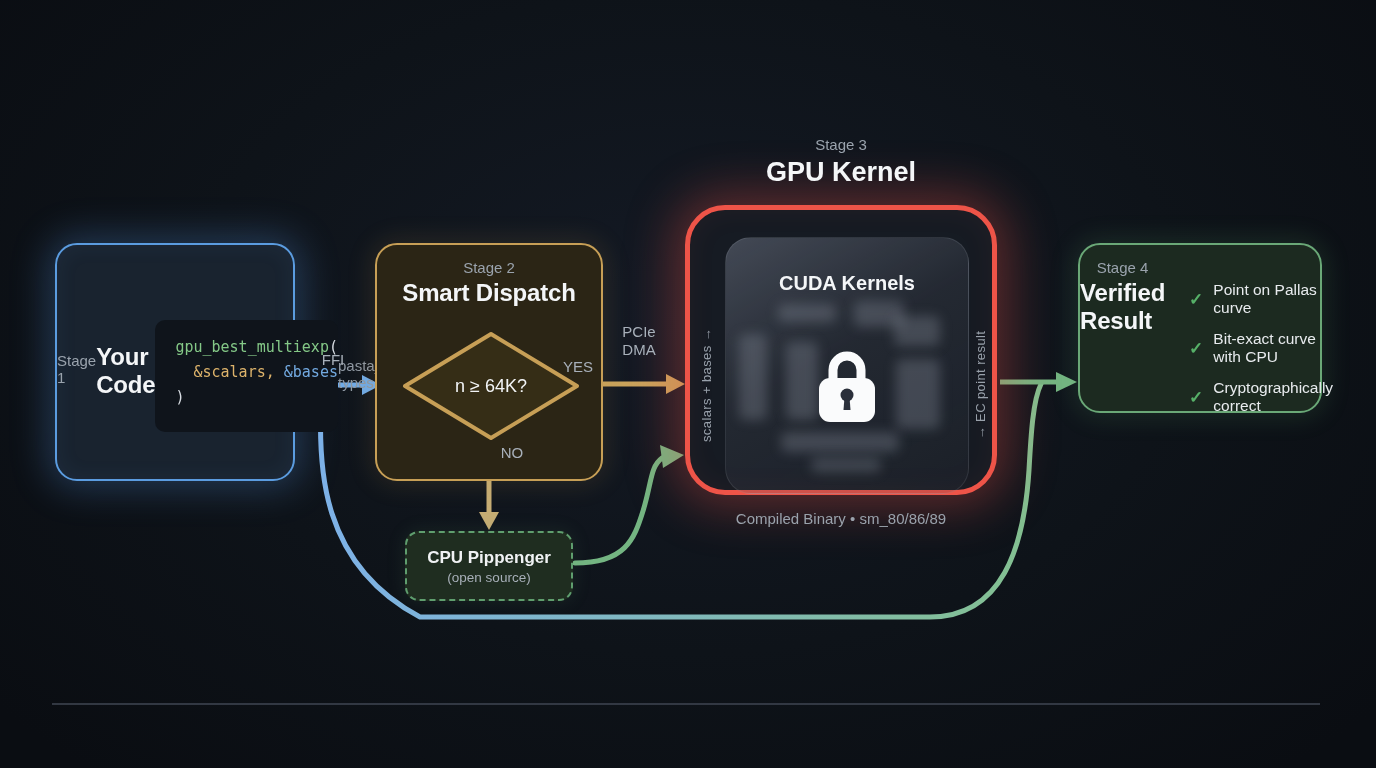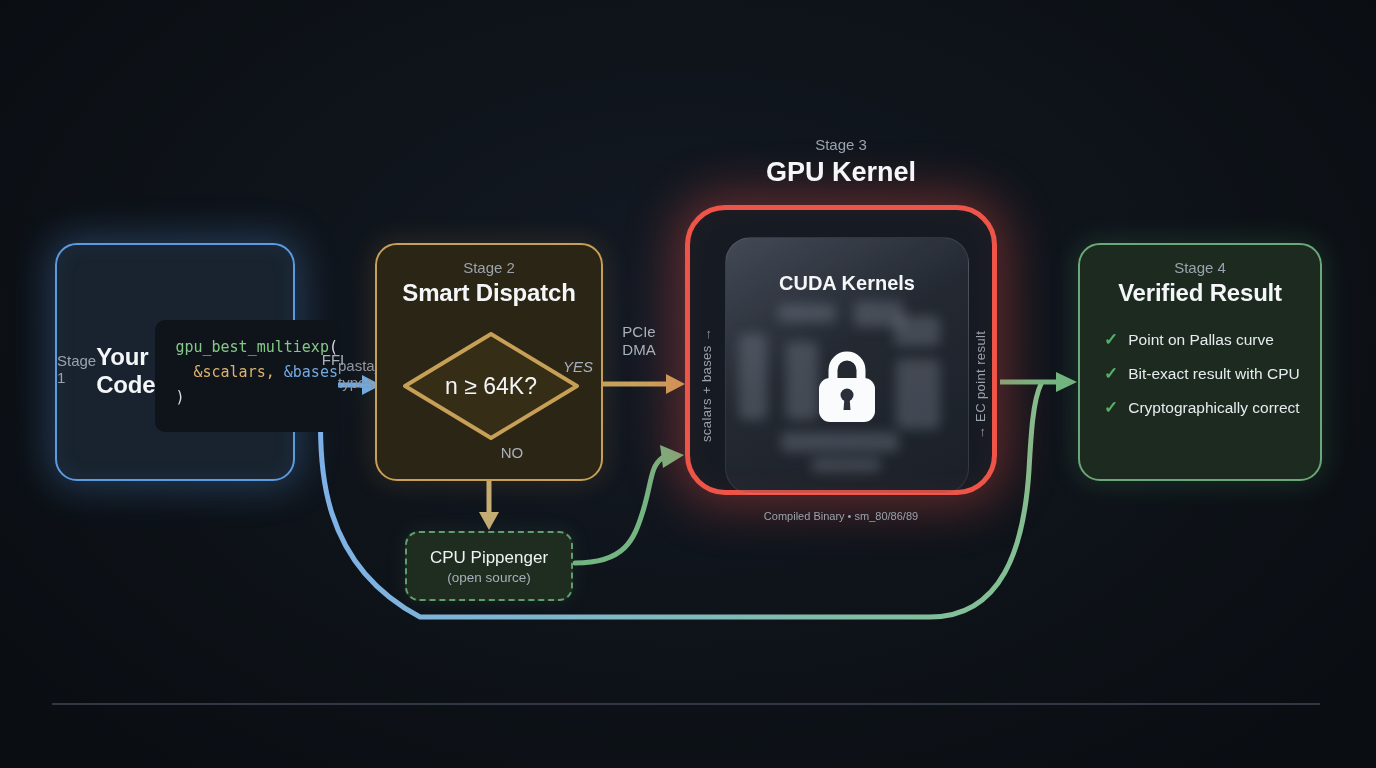--- a/index.html
+++ b/index.html
@@ -23,52 +23,52 @@
     padding:15px 0 0 20px;box-sizing:border-box;text-align:left;align-self:center;}
   .c-green{color:#84c887;} .c-gold{color:#ddb36b;} .c-blue{color:#72a9e0;} .c-plain{color:#d7dce2;}
   .stage1-caption{margin-top:10px;font-size:15px;color:#8f98a3;}
 
   
   .stage2{left:375px;top:243px;width:228px;height:238px;border:2.5px solid #c79f56;border-radius:22px;
     background:#2b2515;box-shadow:0 0 26px 4px rgba(190,150,70,.14);
     display:flex;flex-direction:column;align-items:center;padding-top:14px;}
   .diamond-svg{position:absolute;left:0;top:0;}
   .diamond-text{position:absolute;left:114px;top:141px;transform:translate(-50%,-50%);
-    font-size:23px;color:#f2f4f6;z-index:3;white-space:nowrap;}
+    font-size:18px;color:#f2f4f6;z-index:3;white-space:nowrap;}
 
   
   .stage3-heading{position:absolute;z-index:3;left:841px;transform:translateX(-50%);}
   .stage3{left:685px;top:205px;width:312px;height:290px;border:5px solid #ee5448;border-radius:40px;
     background:#161b23;box-shadow:0 0 48px 12px rgba(238,80,70,.35), inset 0 0 30px rgba(238,80,70,.06);}
   .cuda-box{position:absolute;left:35px;top:27px;width:242px;height:255px;border-radius:26px;overflow:hidden;
     border:1px solid rgba(200,205,215,.12);
     background:linear-gradient(150deg, rgba(136,144,162,.40) 0%, rgba(84,90,104,.22) 45%, rgba(54,59,70,.16) 100%);
     display:flex;flex-direction:column;align-items:center;}
   .cuda-title{margin-top:34px;font-size:20px;font-weight:bold;color:#f4f6f8;}
   .blob{position:absolute;background:rgba(148,155,168,.30);border-radius:6px;filter:blur(6px);}
   .lock-wrap{position:absolute;left:121px;top:110px;transform:translateX(-50%);}
   .stage3-caption{position:absolute;left:50%;top:300px;transform:translateX(-50%);
-    font-size:11px;color:#9aa2ac;white-space:nowrap;}
+    font-size:15px;color:#9aa2ac;white-space:nowrap;}
   .vlabel{position:absolute;z-index:3;font-size:13px;color:#99a1ab;letter-spacing:.4px;white-space:nowrap;
     transform:translate(-50%,-50%) rotate(-90deg);}
 
   
-  .stage4{left:1078px;top:243px;width:244px;height:238px;border:2.5px solid #6aa877;border-radius:22px;
+  .stage4{left:1078px;top:243px;width:244px;height:170px;border:2.5px solid #6aa877;border-radius:22px;
     background:#1c2a20;box-shadow:0 0 26px 4px rgba(100,180,110,.16);
-    display:flex;flex-direction:column;padding-top:14px;}
+    display:flex;flex-direction:row;padding-top:14px;}
   .stage4 .hd{display:flex;flex-direction:column;align-items:center;}
   .checks{margin-top:22px;padding-left:24px;display:flex;flex-direction:column;gap:13px;}
   .check-row{display:flex;align-items:center;gap:10px;font-size:15.5px;color:#e8ebee;}
   .check-mark{color:#56b068;font-size:17px;font-weight:bold;}
 
   
   .cpubox{left:405px;top:531px;width:168px;height:70px;border:2px dashed #5f9e6e;border-radius:14px;
     background:#1f2d20;display:flex;flex-direction:column;align-items:center;justify-content:center;
     box-shadow:0 0 18px 2px rgba(95,158,110,.10);}
-  .cpubox .t1{font-size:17px;font-weight:400;color:#f0f2f4;}
+  .cpubox .t1{font-size:17px;font-weight:700;color:#f0f2f4;}
   .cpubox .t2{font-size:13.5px;color:#a7afb8;margin-top:2px;}
 
   
   .divider{position:absolute;left:52px;right:56px;top:703px;height:1.5px;background:#39404b;opacity:.85;z-index:2;}
   .footer-text{position:absolute;left:0;width:100%;top:723px;text-align:center;font-size:15px;color:#8b939e;z-index:2;}
 </style>
 </head>
 <body>
 
 <div class="canvas">
@@ -154,35 +154,35 @@
       <div class="stage-label">Stage 4</div>
       <div class="stage-title">Verified Result</div>
     </div>
     <div class="checks">
       <div class="check-row">
         <span class="check-mark">✓</span>
         <span>Point on Pallas curve</span>
       </div>
       <div class="check-row">
         <span class="check-mark">✓</span>
-        <span>Bit-exact result with CPU</span>
+        <span>Bit-exact curve with CPU</span>
       </div>
       <div class="check-row">
         <span class="check-mark">✓</span>
         <span>Cryptographically correct</span>
       </div>
     </div>
   </div>
 
   <div class="node cpubox">
     <div class="t1">CPU Pippenger</div>
     <div class="t2">(open source)</div>
   </div>
 
   <div class="flabel" style="left:333px;top:359px;">FFI</div>
-  <div class="flabel" style="left:578px;top:366px;font-style:italic;">YES</div>
+  <div class="flabel" style="left:578px;top:366px;">YES</div>
   <div class="flabel" style="left:512px;top:452px;">NO</div>
   <div class="flabel" style="left:639px;top:331px;">PCIe</div>
   <div class="flabel" style="left:639px;top:349px;">DMA</div>
 
   <div class="divider"></div>
 
 </div>
 
 </body></html>

